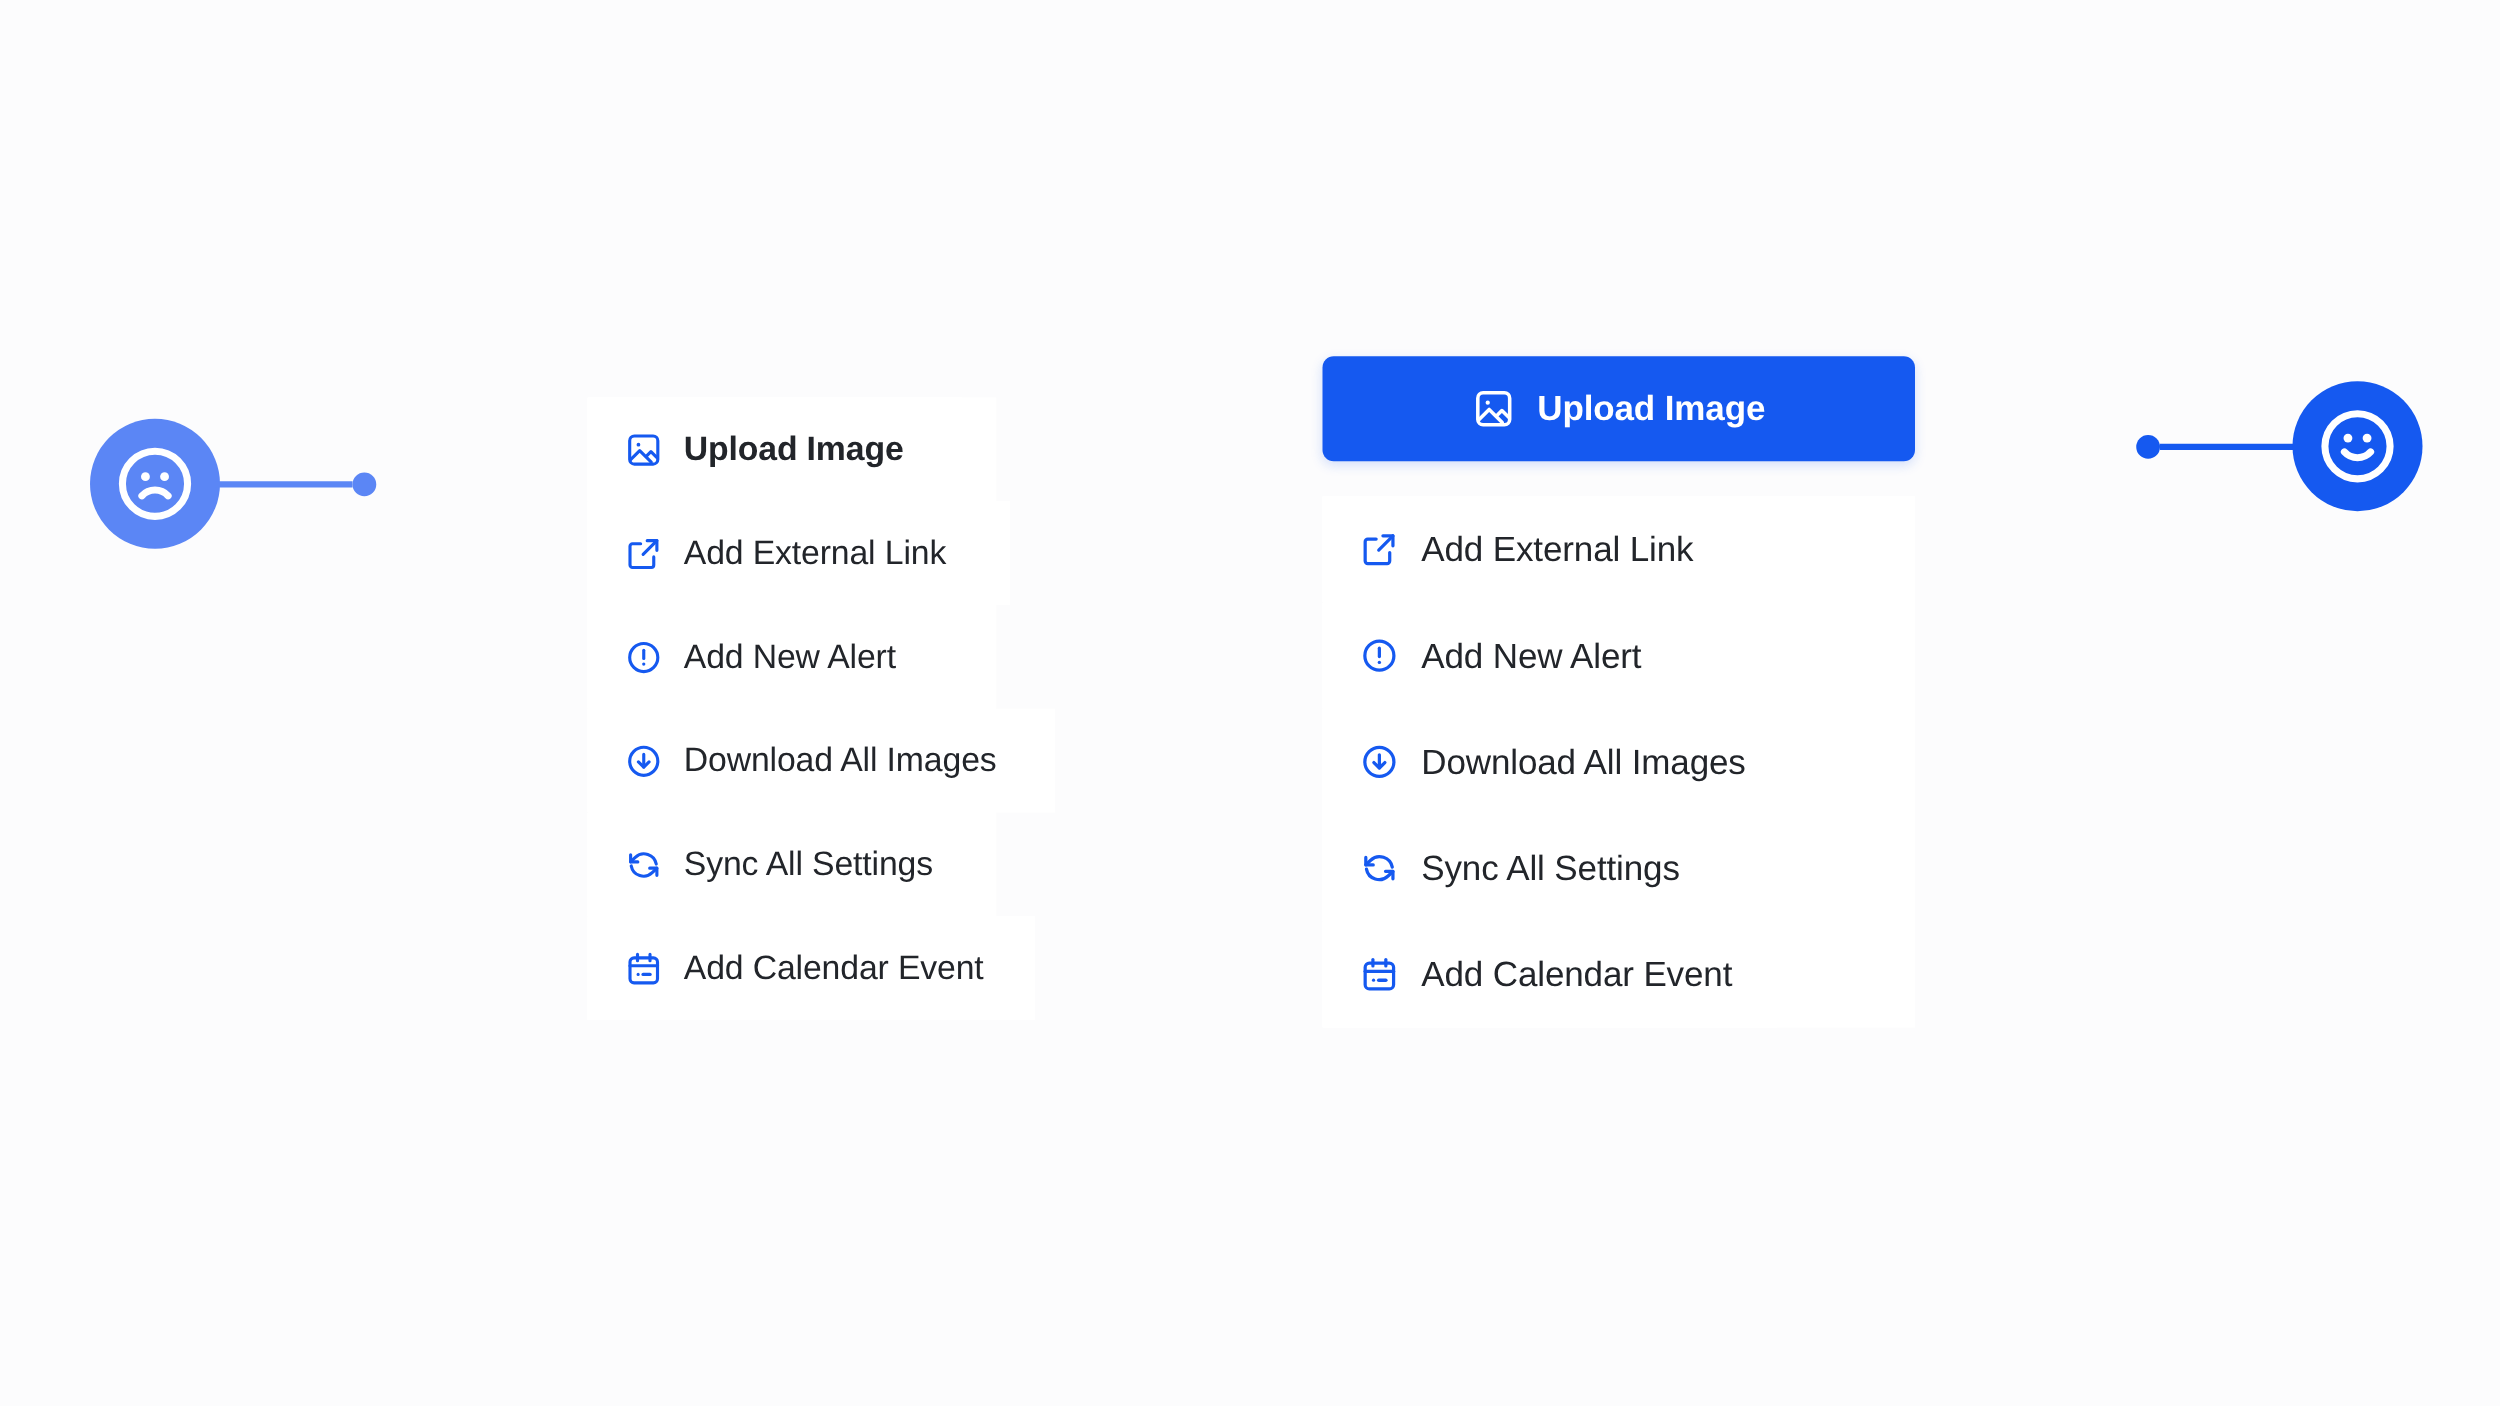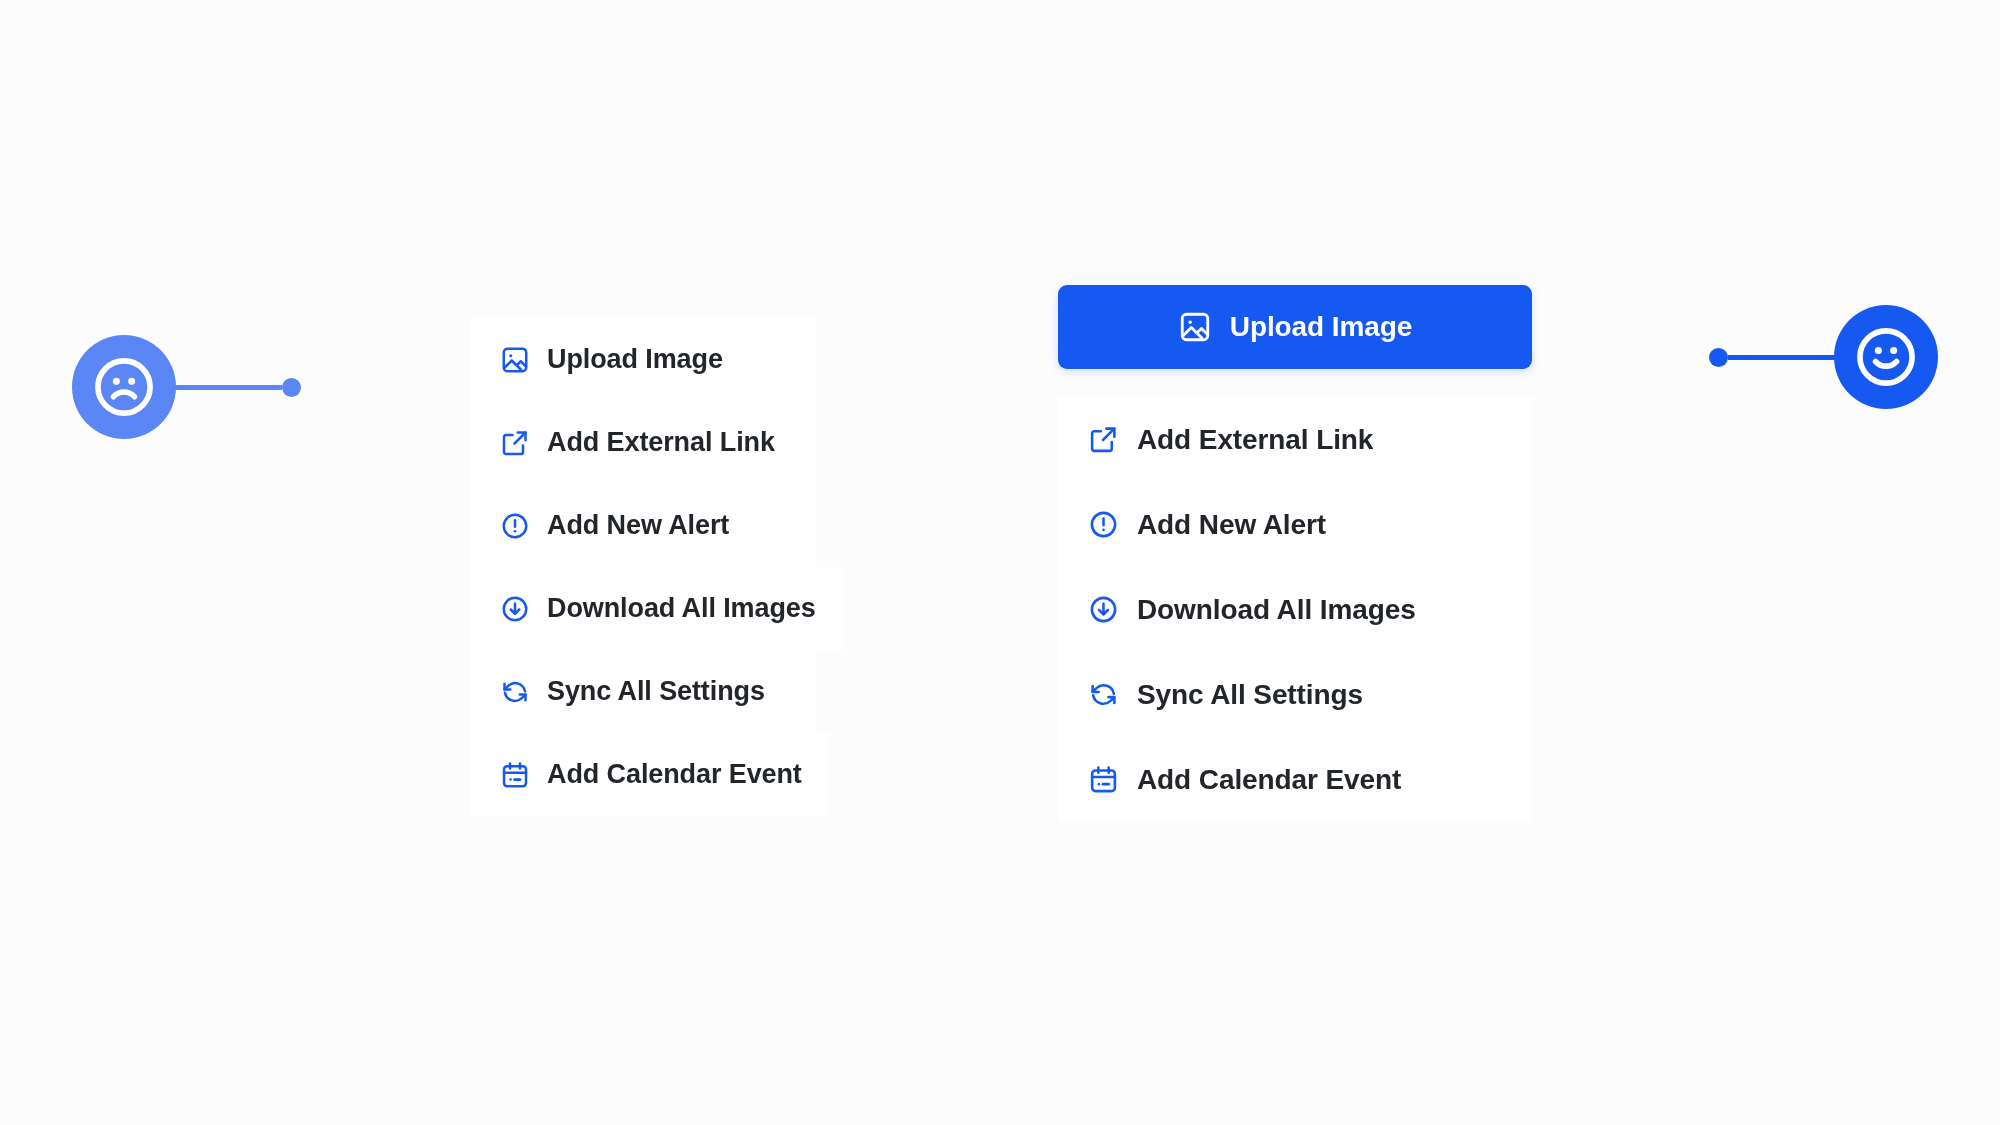--- a/index.html
+++ b/index.html
@@ -99,21 +99,20 @@
     align-items: center;
     justify-content: center;
   }
 
   .menu-label {
     position: relative;
     z-index: 1;
     color: #22252a;
     white-space: nowrap;
     letter-spacing: -0.1px;
-    font-weight: bold;
   }
 
   
   .variant-before .menu-row { height: 83px; padding-left: 30px; }
   .variant-before .menu-icon { width: 30px; height: 30px; margin-right: 17px; }
   .variant-before .menu-label { font-size: 27px; }
   .variant-before .menu-row.is-primary .menu-label { font-weight: 700; }
 
   
   .variant-after .menu-row { height: 85px; padding-left: 30px; }

